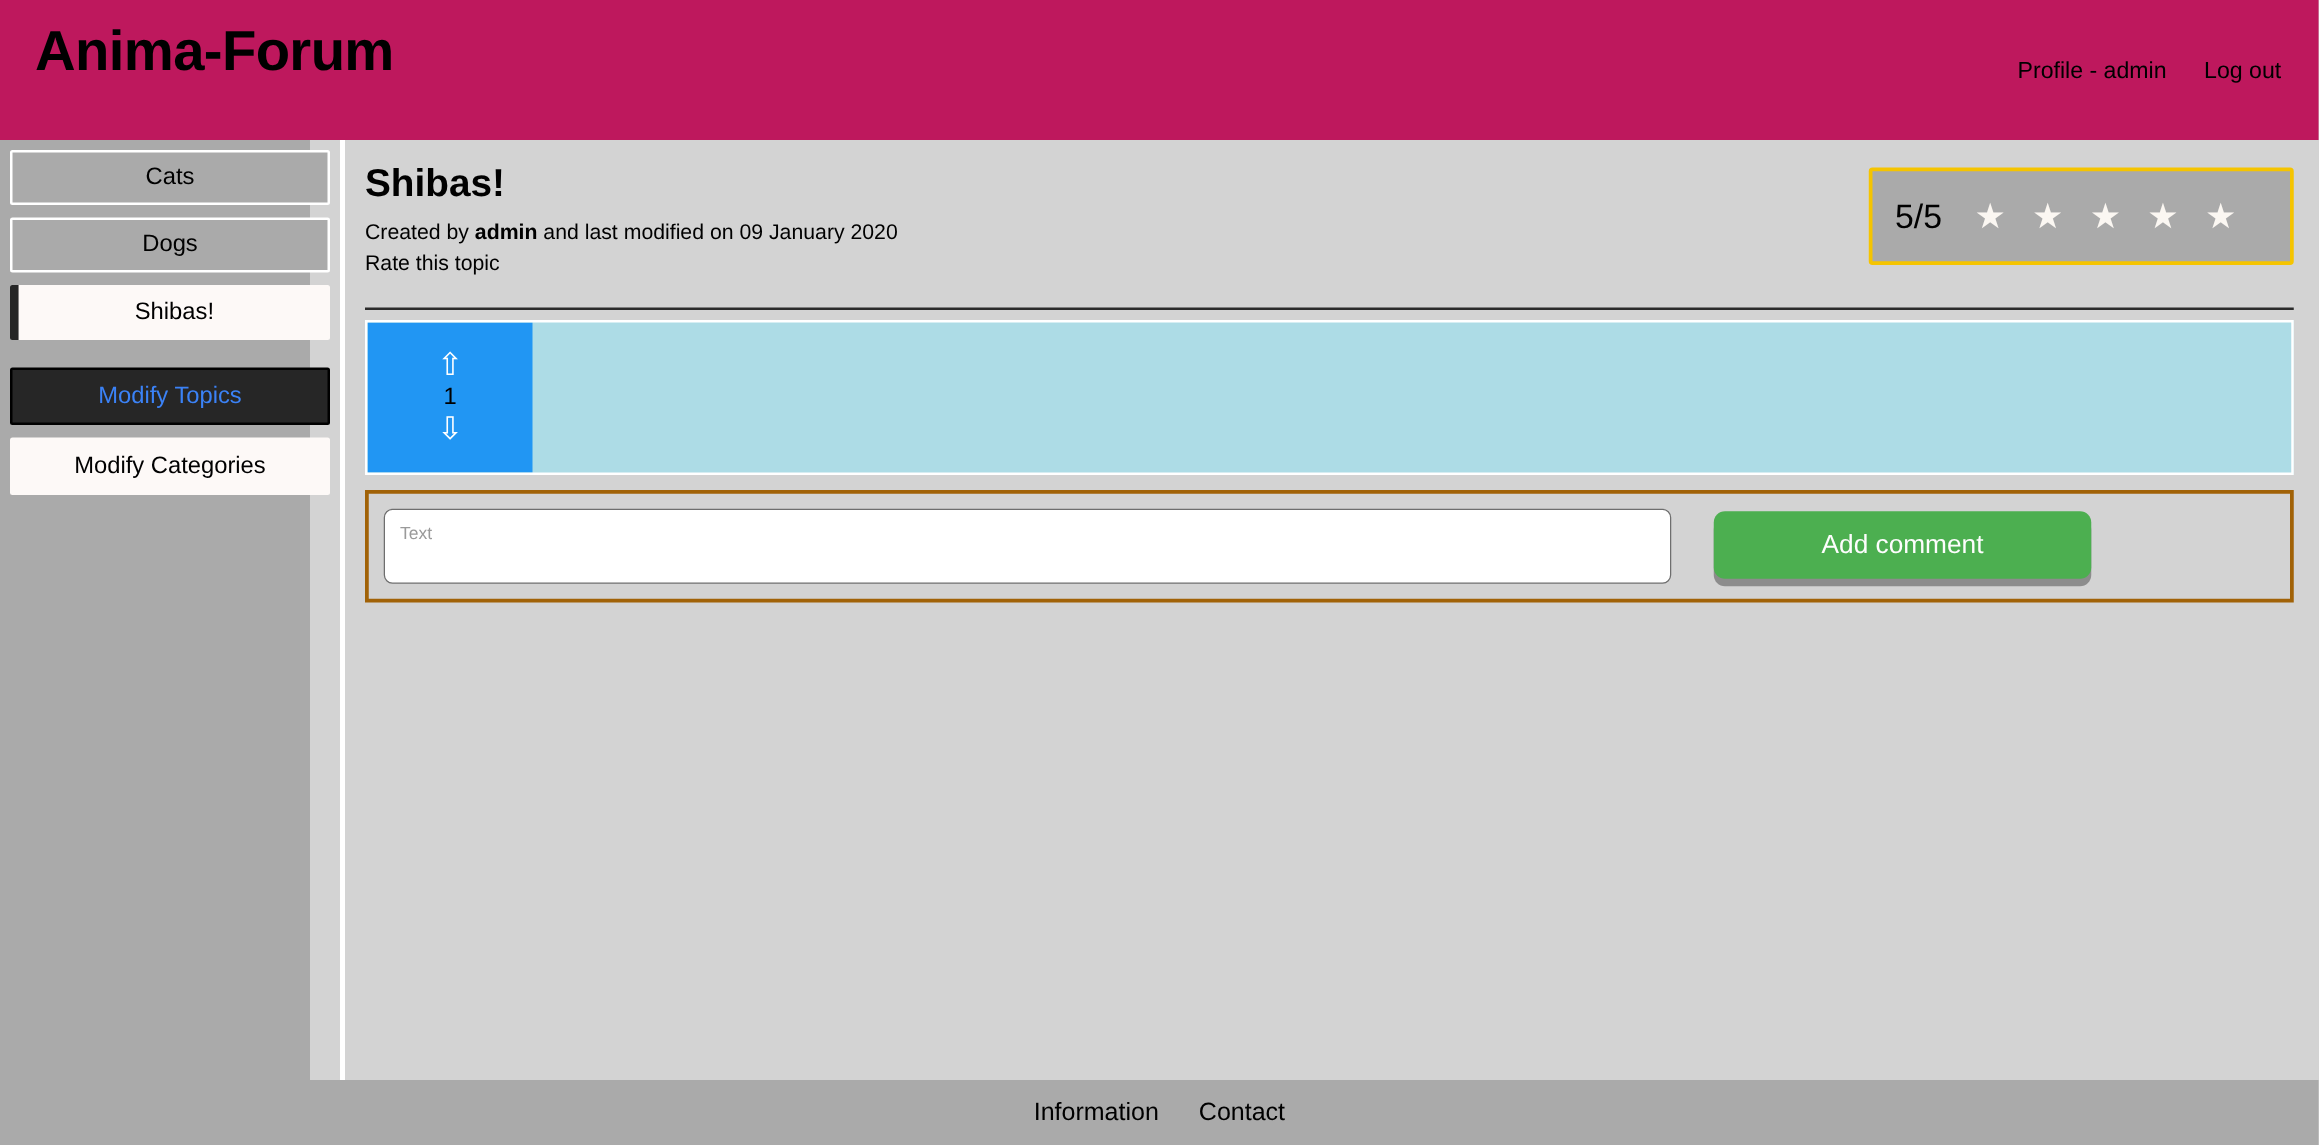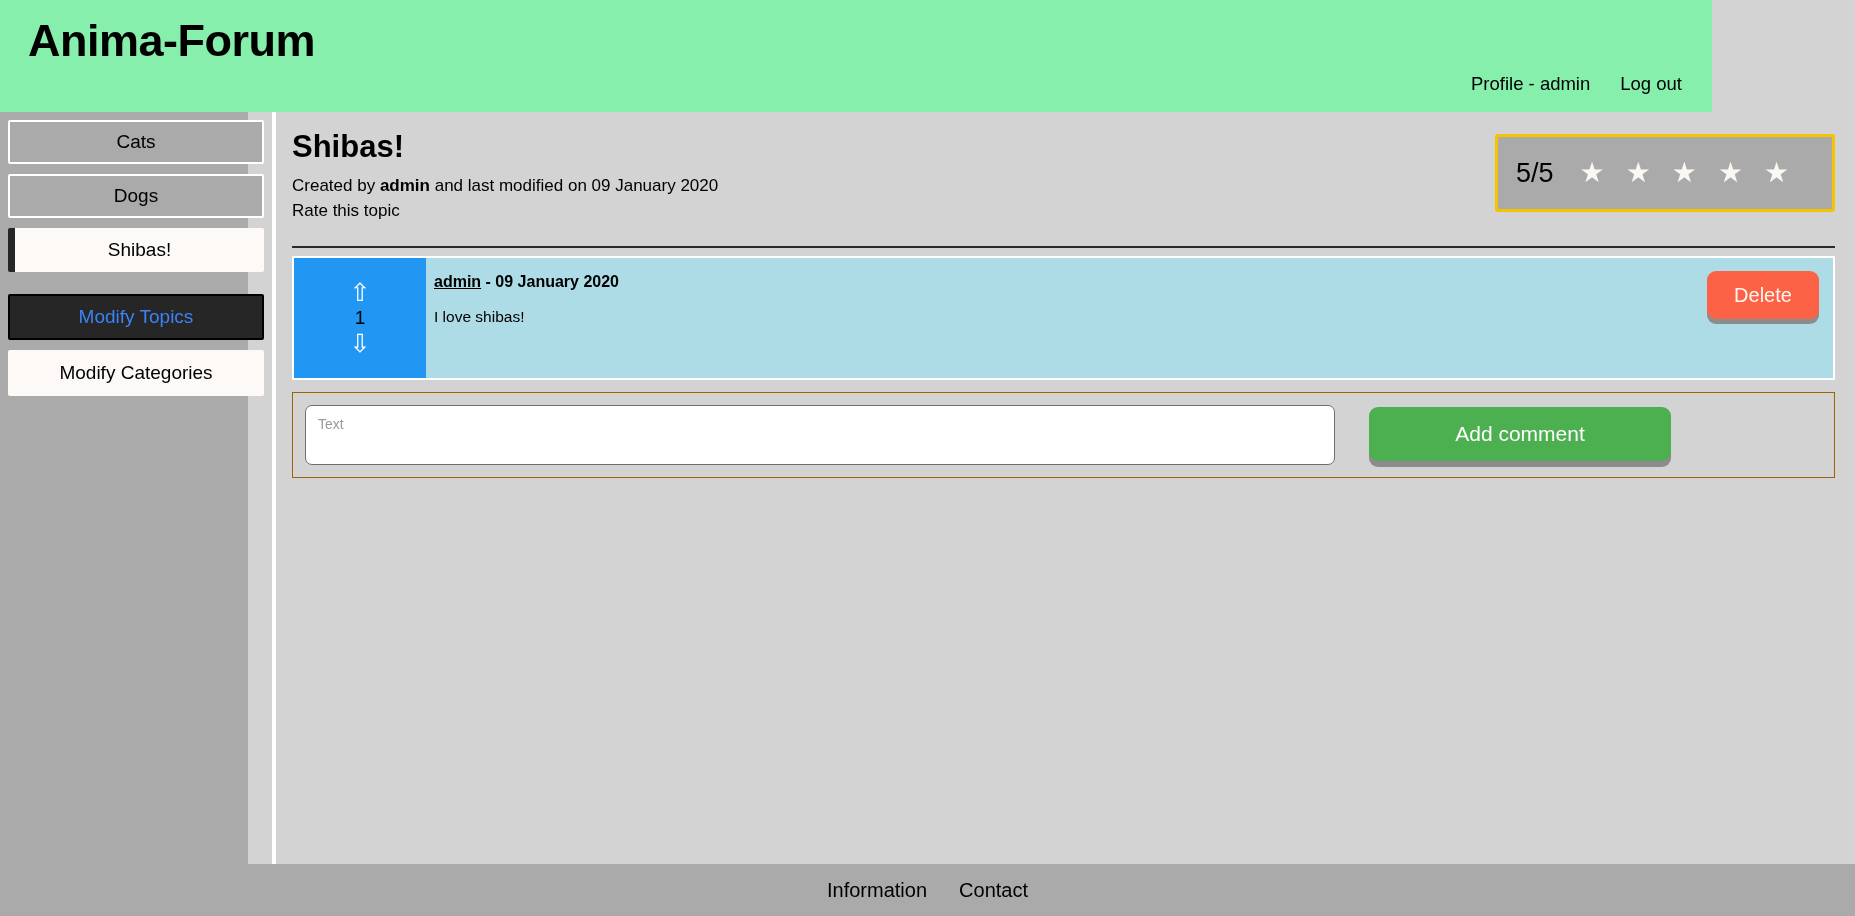--- a/index.html
+++ b/index.html
@@ -12,44 +12,43 @@
     background: #d3d3d3;
     font-family: "Liberation Sans", sans-serif;
     overflow: hidden;
     position: relative;
   }
 
   
   .header {
     position: absolute;
     left: 0; top: 0;
-    width: 1712px;
+    width: 1855px;
     height: 112px;
-    background: #86efac;
+    background: #be185d;
     box-sizing: border-box;
   }
   .brand {
     position: absolute;
     left: 28px;
     top: 14px;
     font-size: 45px;
     font-weight: bold;
     color: #000000;
     letter-spacing: -0.5px;
     line-height: 1.2;
     font-family: "Liberation Sans", sans-serif;
   }
   .header-nav {
     position: absolute;
     right: 30px;
     top: 45px;
     display: flex;
     gap: 30px;
     align-items: center;
-    margin-top: 28px;
   }
   .header-link {
     font-size: 18.5px;
     color: #000000;
     text-decoration: none;
     cursor: pointer;
     white-space: nowrap;
   }
 
   
@@ -254,21 +253,21 @@
     font-family: "Liberation Sans", sans-serif;
     cursor: pointer;
     box-shadow: 0 5px 0 0 #8c8c8c;
   }
 
   
   .comment-form {
     margin-top: 12px;
     width: 100%;
     box-sizing: border-box;
-    border: 1px solid #a16207;
+    border: 3px solid #a16207;
     background: #d3d3d3;
     padding: 12px 12px 12px 12px;
     display: flex;
     align-items: flex-start;
     gap: 34px;
   }
   .comment-input {
     flex: 0 0 1030px;
     height: 60px;
     box-sizing: border-box;
@@ -368,27 +367,20 @@
   </div>
 
   <hr class="hr">
 
   <div class="comment">
     <div class="vote-col">
       <span class="vote-arrow">⇧</span>
       <span class="vote-count">1</span>
       <span class="vote-arrow">⇩</span>
     </div>
-    <div class="comment-body">
-      <div>
-        <a class="comment-author">admin</a><span class="comment-date"> - </span><span class="comment-date">09 January 2020</span>
-      </div>
-      <div class="comment-text">I love shibas!</div>
-      <button class="delete-btn">Delete</button>
-    </div>
   </div>
 
   <div class="comment-form">
     <textarea class="comment-input" placeholder="Text" style=""></textarea>
     <button class="add-comment-btn">Add comment</button>
   </div>
 
 </div>
 
 <div class="footer">

